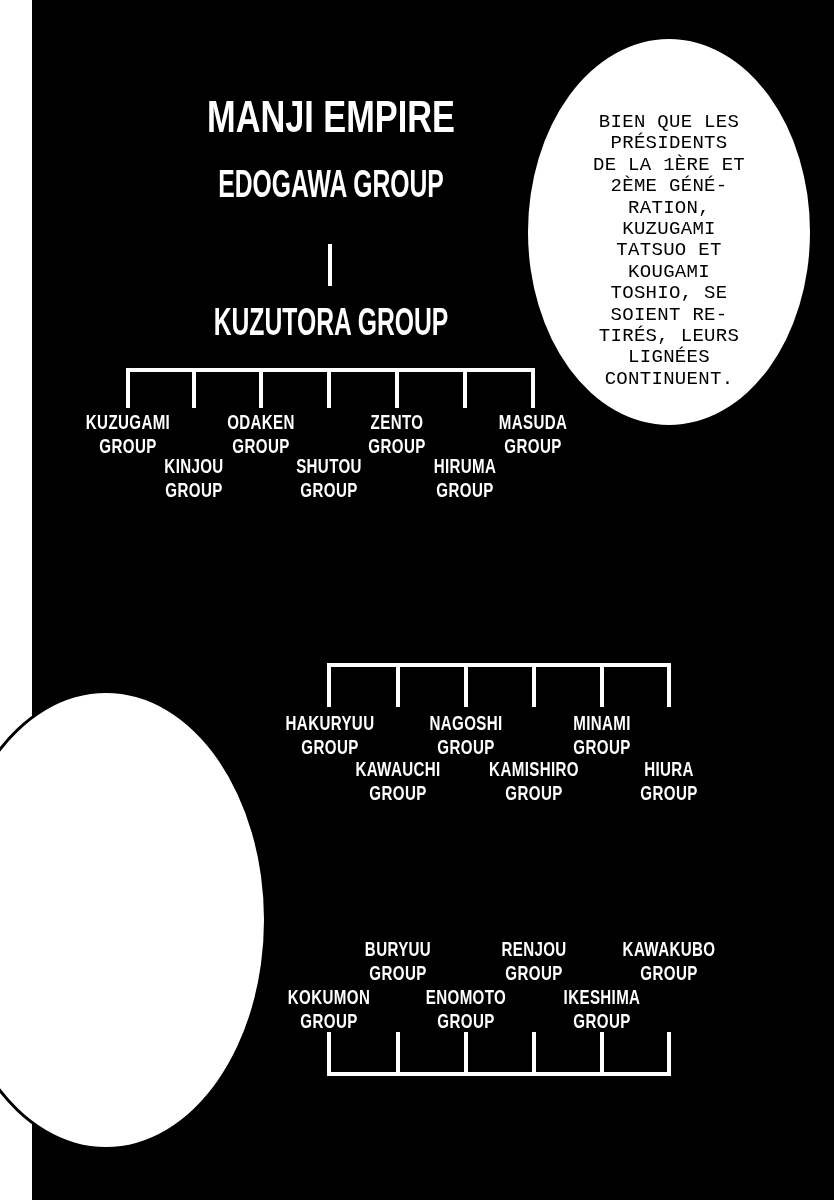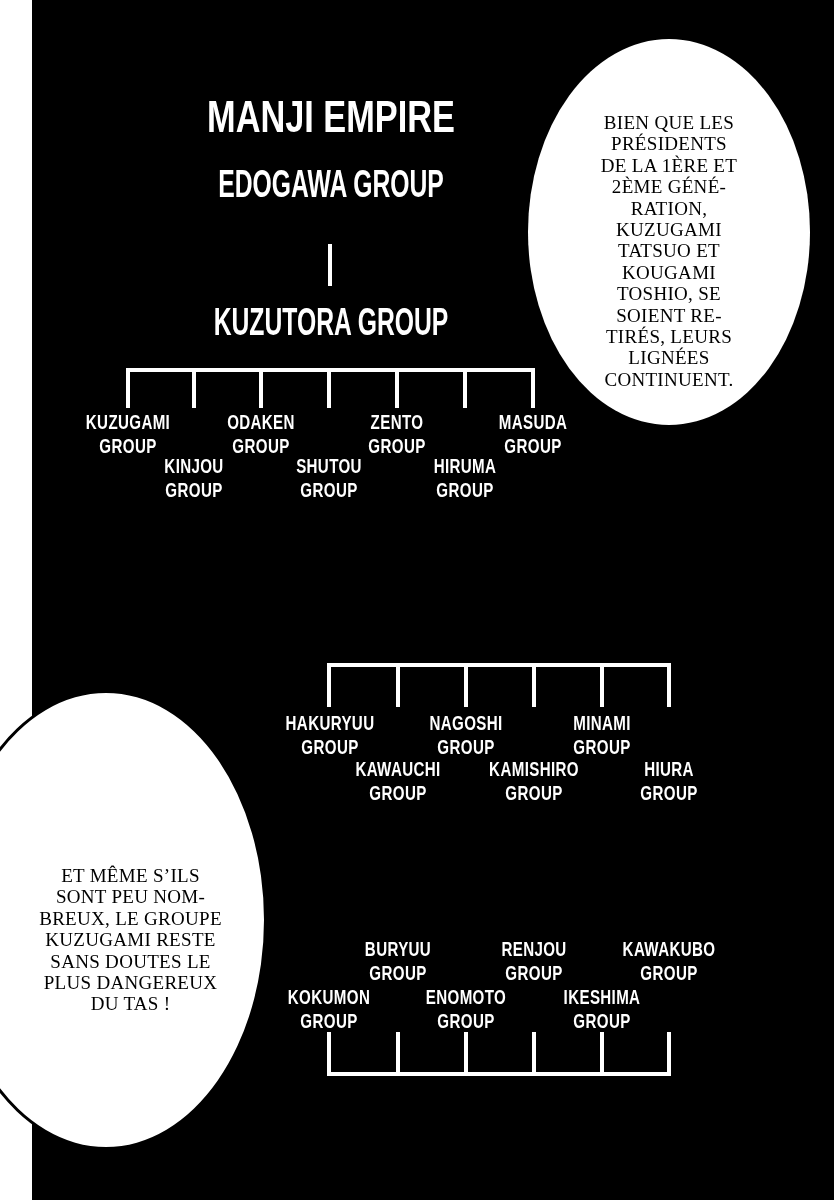--- a/index.html
+++ b/index.html
@@ -11,21 +11,21 @@
   
   .ctext{position:absolute;color:#ffffff;font-weight:700;text-align:center;white-space:pre-line;}
   .title-main{font-size:44px;line-height:44px;transform:translateX(-50%) scaleX(0.78);transform-origin:center;}
   .title-sub{font-size:38px;line-height:38px;transform:translateX(-50%) scaleX(0.65);transform-origin:center;}
   .glabel{font-size:21px;line-height:24px;letter-spacing:.5px;transform:translateX(-50%) scaleX(0.72);transform-origin:center top;}
   
   .line{position:absolute;background:#ffffff;}
   
   .bubble{position:absolute;background:#ffffff;border-radius:50%;box-sizing:border-box;}
   .bubble-text{
-    position:absolute;color:#000000;font-family:Liberation Serif, serif;
+    position:absolute;color:#000000;font-family:Liberation Mono, monospace;
     font-size:19px;line-height:21.4px;letter-spacing:.3px;
     text-align:center;white-space:pre-line;
   }
 </style>
 </head>
 <body>
 
 <div id="page">
 
   <div class="strip"></div>
@@ -39,27 +39,20 @@
 2ÈME GÉNÉ-
 RATION,
 KUZUGAMI
 TATSUO ET
 KOUGAMI
 TOSHIO, SE
 SOIENT RE-
 TIRÉS, LEURS
 LIGNÉES
 CONTINUENT.</div>
-  <div class="bubble-text" style="left:8px;top:865px;width:245px;">ET MÊME S’ILS
-SONT PEU NOM-
-BREUX, LE GROUPE
-KUZUGAMI RESTE
-SANS DOUTES LE
-PLUS DANGEREUX
-DU TAS !</div>
 
   <div class="ctext title-main" style="left:331px;top:95px;">MANJI EMPIRE</div>
   <div class="ctext title-sub" style="left:331px;top:165px;">EDOGAWA GROUP</div>
 
   <div class="line" style="left:328px;top:244px;width:4px;height:42px;"></div>
 
   <div class="ctext title-sub" style="left:331px;top:303px;">KUZUTORA GROUP</div>
 
   <div class="line" style="left:126px;top:368px;width:409px;height:4px;"></div>
   <div class="line" style="left:126px;top:368px;width:4px;height:40px;"></div>

